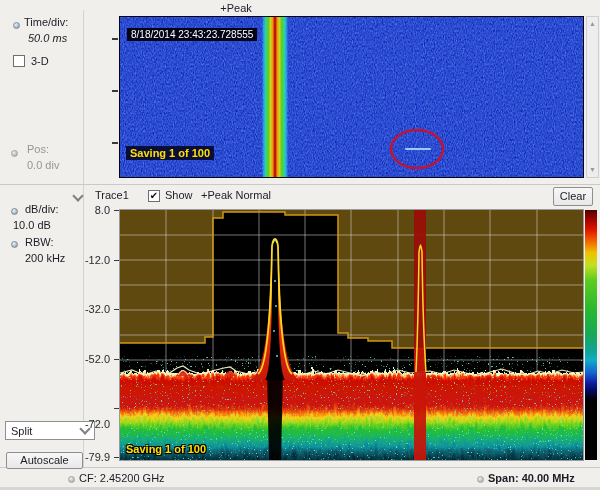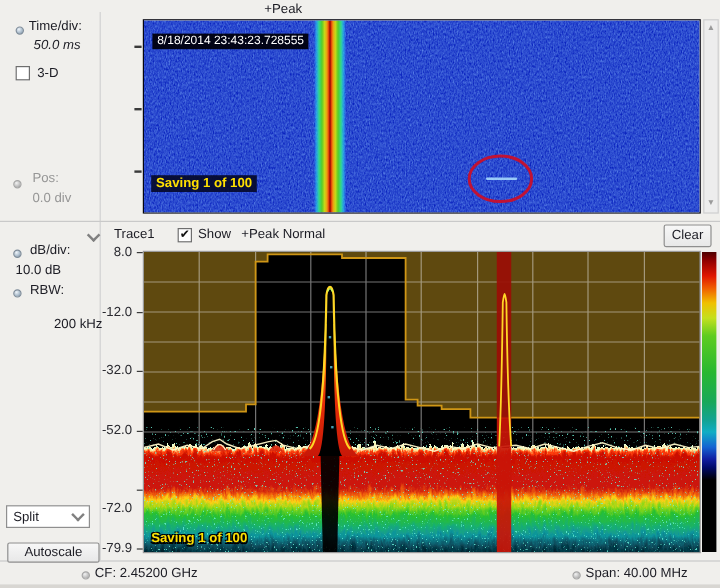--- a/index.html
+++ b/index.html
@@ -107,23 +107,23 @@
   </div>
   <div class="abs lbl" style="left:165px;top:189px;">Show</div>
   <div class="abs lbl" style="left:201px;top:189px;">+Peak Normal</div>
   <div class="btn" style="left:553px;top:187px;width:40px;height:19px;line-height:17px;">Clear</div>
 
   <span class="bullet" style="left:11px;top:208px;"></span>
   <div class="abs lbl" style="left:25px;top:203px;">dB/div:</div>
   <div class="abs lbl" style="left:13px;top:219px;">10.0 dB</div>
   <span class="bullet" style="left:11px;top:241px;"></span>
   <div class="abs lbl" style="left:25px;top:236px;">RBW:</div>
-  <div class="abs lbl" style="left:25px;top:264px;margin-left:20px;">200 kHz</div>
-
-  <div class="combo" style="left:5px;top:421px;width:70px;height:19px;">
+  <div class="abs lbl" style="left:25px;top:252px;">200 kHz</div>
+
+  <div class="combo" style="left:5px;top:421px;width:90px;height:19px;">
     <span>Split</span>
     <span class="chev" style="margin-top:-3px;"></span>
   </div>
 
   <div class="ytick" style="left:68px;top:204px;">8.0</div>
   <div class="ytick" style="left:68px;top:254px;">-12.0</div>
   <div class="ytick" style="left:68px;top:303px;">-32.0</div>
   <div class="ytick" style="left:68px;top:353px;">-52.0</div>
   <div class="ytick" style="left:68px;top:418px;">-72.0</div>
   <div class="ytick" style="left:68px;top:451px;">-79.9</div>
@@ -211,19 +211,19 @@
 
   <div class="hsep" style="left:0;top:467px;width:600px;"></div>
 
   <div class="btn" style="left:6px;top:452px;width:77px;height:17px;line-height:15px;">Autoscale</div>
   <span class="bullet" style="left:68px;top:476px;background:radial-gradient(circle at 35% 30%,#f2f2f2,#c2c2c2 55%,#9a9a9a);border-color:#a5a5a5;"></span>
   <div class="abs lbl" style="left:79px;top:472px;">
     <span>CF:</span>
     <span>2.45200 GHz</span>
   </div>
   <span class="bullet" style="left:477px;top:476px;background:radial-gradient(circle at 35% 30%,#f2f2f2,#c2c2c2 55%,#9a9a9a);border-color:#a5a5a5;"></span>
-  <div class="abs lbl" style="left:488px;top:472px;">
+  <div class="abs lbl" style="left:488px;top:472px;font-weight:bold;">
     <span>Span:</span>
     <span>40.00 MHz</span>
   </div>
   <div class="abs" style="left:0;top:487px;width:600px;height:3px;background:#d8d6d2;"></div>
 
 </div>
 
 </body></html>

